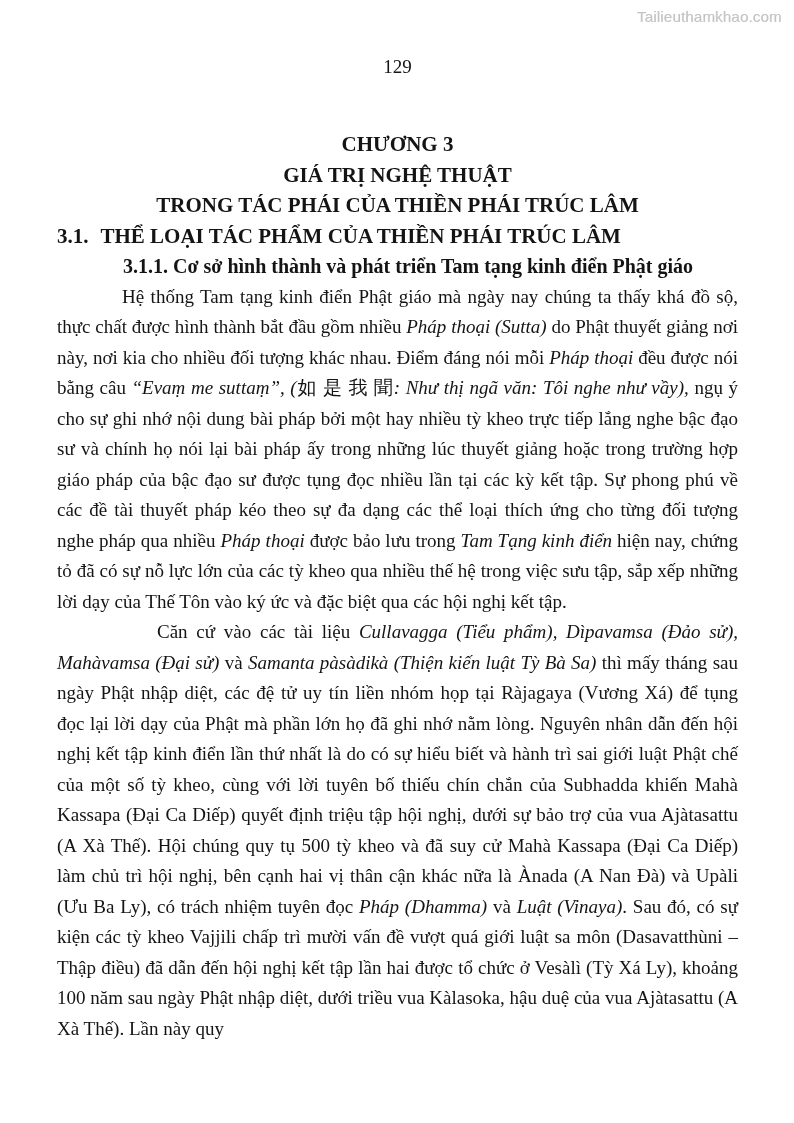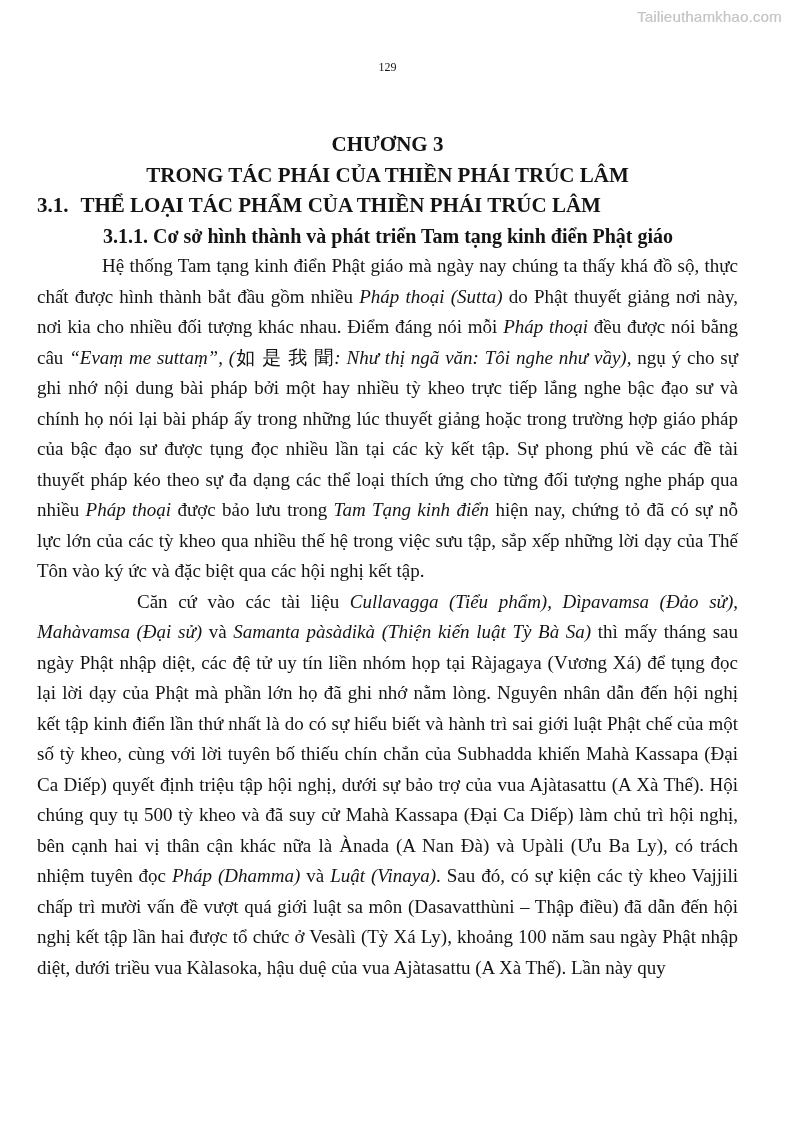--- a/index.html
+++ b/index.html
@@ -9,38 +9,38 @@
   }
   .page {
     position: relative;
     width: 794px;
     height: 1123px;
     background: #ffffff;
     font-family: "Liberation Serif", "DejaVu Serif", serif;
     color: #141414;
     overflow: hidden;
     box-sizing: border-box;
-    padding: 0 56px 0 37px;
+    padding: 0 56px 0 57px;
   }
   .watermark {
     position: absolute;
     top: 8px;
     right: 12px;
     font-family: "Liberation Sans", "DejaVu Sans", sans-serif;
     font-size: 15px;
     color: #c3c3c3;
     text-shadow: 0.5px 0.5px 0 #ffffff, -0.5px -0.5px 0 #dedede;
     letter-spacing: 0.2px;
   }
   .page-number {
     margin-top: 57px;
     height: 20px;
     line-height: 20px;
     text-align: center;
-    font-size: 12px;
+    font-size: 19px;
   }
   .headings {
     margin-top: 52px;
     font-family: Liberation Serif, serif;
   }
   .h-line {
     line-height: 30.5px;
     font-weight: bold;
     font-size: 21px;
   }
@@ -67,20 +67,21 @@
 <body>
 
 <div class="page">
 
   <div class="watermark">Tailieuthamkhao.com</div>
 
   <div class="page-number">129</div>
 
   <div class="headings">
     <div class="h-line h-center">CHƯƠNG 3</div>
+    <div class="h-line h-center">GIÁ TRỊ NGHỆ THUẬT</div>
     <div class="h-line h-center">TRONG TÁC PHÁI CỦA THIỀN PHÁI TRÚC LÂM</div>
     <div class="h-line h-section">
       <span class="sec-num">3.1.</span><span>THỂ LOẠI TÁC PHẨM CỦA THIỀN PHÁI TRÚC LÂM</span>
     </div>
     <div class="h-line h-subsection">3.1.1. Cơ sở hình thành và phát triển Tam tạng kinh điển Phật giáo</div>
   </div>
 
   <div class="body-text">
       <p class="indent-sm"><span>Hệ thống Tam tạng kinh điển Phật giáo mà ngày nay chúng ta thấy khá đồ sộ, thực chất được hình thành bắt đầu gồm nhiều </span><em>Pháp thoại (Sutta)</em><span> do Phật thuyết giảng nơi này, nơi kia cho nhiều đối tượng khác nhau. Điểm đáng nói mỗi </span><em>Pháp thoại</em><span> đều được nói bằng câu </span><em>“Evaṃ me suttaṃ”, (</em><span>如 是 我 聞</span><em>: Như thị ngã văn: Tôi nghe như vầy),</em><span> ngụ ý cho sự ghi nhớ nội dung bài pháp bởi một hay nhiều tỳ kheo trực tiếp lắng nghe bậc đạo sư và chính họ nói lại bài pháp ấy trong những lúc thuyết giảng hoặc trong trường hợp giáo pháp của bậc đạo sư được tụng đọc nhiều lần tại các kỳ kết tập. Sự phong phú về các đề tài thuyết pháp kéo theo sự đa dạng các thể loại thích ứng cho từng đối tượng nghe pháp qua nhiều </span><em>Pháp thoại</em><span> được bảo lưu trong </span><em>Tam Tạng kinh điển</em><span> hiện nay, chứng tỏ đã có sự nỗ lực lớn của các tỳ kheo qua nhiều thế hệ trong việc sưu tập, sắp xếp những lời dạy của Thế Tôn vào ký ức và đặc biệt qua các hội nghị kết tập.</span></p>
       <p class="indent-lg"><span>Căn cứ vào các tài liệu </span><em>Cullavagga (Tiểu phẩm), Dìpavamsa (Đảo sử), Mahàvamsa (Đại sử)</em><span> và </span><em>Samanta pàsàdikà (Thiện kiến luật Tỳ Bà Sa)</em><span> thì mấy tháng sau ngày Phật nhập diệt, các đệ tử uy tín liền nhóm họp tại Ràjagaya (Vương Xá) để tụng đọc lại lời dạy của Phật mà phần lớn họ đã ghi nhớ nằm lòng. Nguyên nhân dẫn đến hội nghị kết tập kinh điển lần thứ nhất là do có sự hiểu biết và hành trì sai giới luật Phật chế của một số tỳ kheo, cùng với lời tuyên bố thiếu chín chắn của Subhadda khiến Mahà Kassapa (Đại Ca Diếp) quyết định triệu tập hội nghị, dưới sự bảo trợ của vua Ajàtasattu (A Xà Thế). Hội chúng quy tụ 500 tỳ kheo và đã suy cử Mahà Kassapa (Đại Ca Diếp) làm chủ trì hội nghị, bên cạnh hai vị thân cận khác nữa là Ànada (A Nan Đà) và Upàli (Ưu Ba Ly), có trách nhiệm tuyên đọc </span><em>Pháp (Dhamma)</em><span> và </span><em>Luật (Vinaya)</em><span>. Sau đó, có sự kiện các tỳ kheo Vajjili chấp trì mười vấn đề vượt quá giới luật sa môn (Dasavatthùni – Thập điều) đã dẫn đến hội nghị kết tập lần hai được tổ chức ở Vesàlì (Tỳ Xá Ly), khoảng 100 năm sau ngày Phật nhập diệt, dưới triều vua Kàlasoka, hậu duệ của vua Ajàtasattu (A Xà Thế). Lần này quy</span></p>

